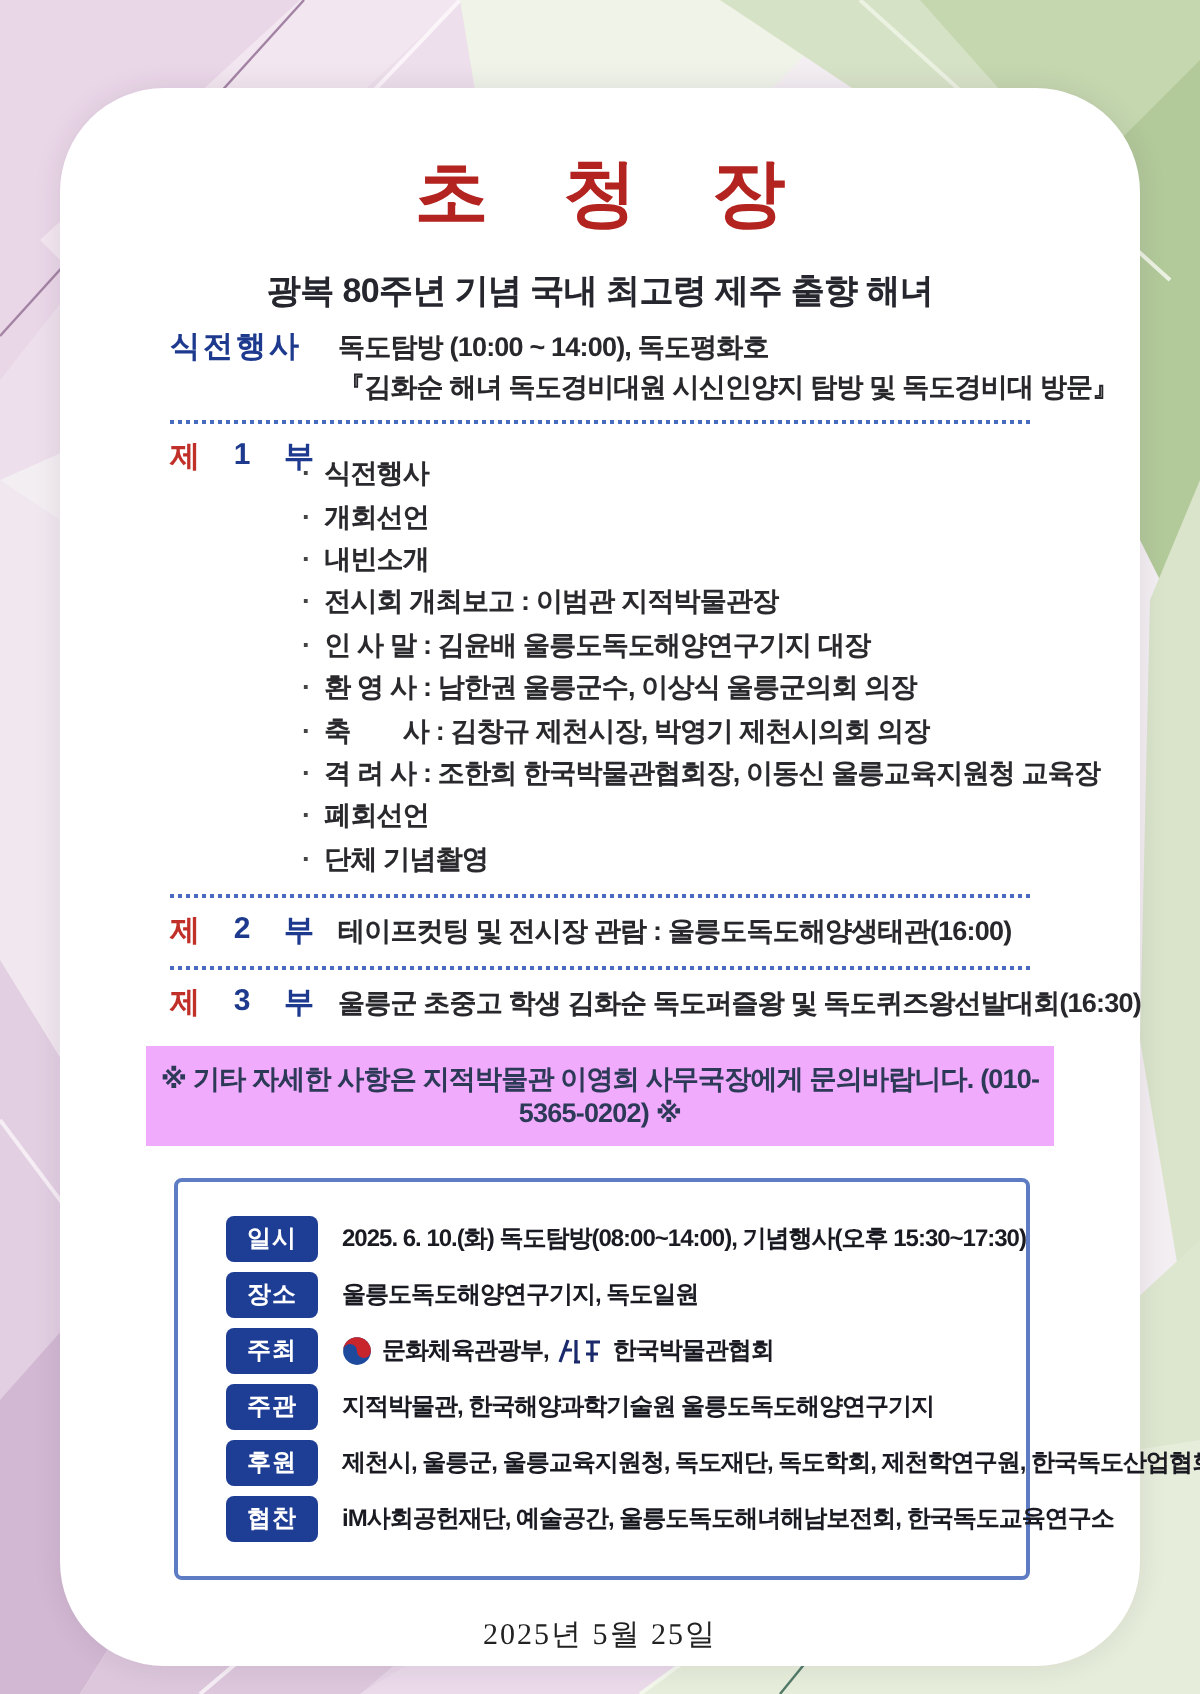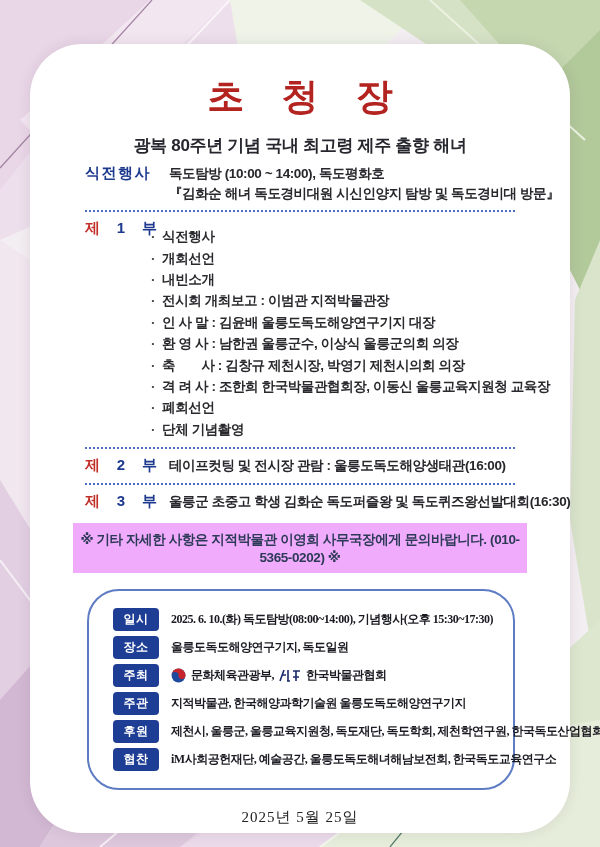--- a/index.html
+++ b/index.html
@@ -31,23 +31,22 @@
   .prog-body{margin-left:12px;flex:1;}
   .prog-line{font-size:13.5px;font-weight:bold;color:#27272c;line-height:1.45;letter-spacing:-0.4px;white-space:nowrap;}
   .prog-bullets{list-style:none;margin:7px 0 0 -18px;padding:0;}
   .prog-bullets li{font-size:13.5px;font-weight:600;color:#2a2a2e;line-height:21.4px;letter-spacing:-0.4px;white-space:nowrap;}
   .bullet-dot{margin-right:7px;color:#444;}
   .notice{
     background:#f0abfc;color:#2c3a57;font-size:13.5px;font-weight:bold;
     text-align:center;padding:8px 4px;margin:12px -12px 16px -12px;letter-spacing:-0.4px;
   }
   .info-box{
-    border:2px solid #5d7cc4;border-radius:32px;margin:0 0 0 2px;
+    border:2px solid #5d7cc4;border-radius:4px;margin:0 0 0 2px;
     padding:12px 12px 12px 24px;
-    font-family:Liberation Serif, serif;
   }
   .info-row{display:flex;align-items:center;margin:5px 0;}
   .info-badge{
     width:46px;flex:none;text-align:center;background:#1e3d94;color:#ffffff;
     font-size:12px;font-weight:bold;border-radius:4px;padding:3px 0;margin-right:12px;letter-spacing:0.5px;
   }
   .info-text{font-size:12px;font-weight:bold;color:#1a1a22;letter-spacing:-0.5px;white-space:nowrap;display:flex;align-items:center;gap:5px;}
   .info-icon{display:inline-flex;align-items:center;}
   .date{text-align:center;font-family:"Liberation Serif","DejaVu Serif",serif;font-size:15px;color:#222;margin:18px 0 10px 0;letter-spacing:1px;}
 </style>

